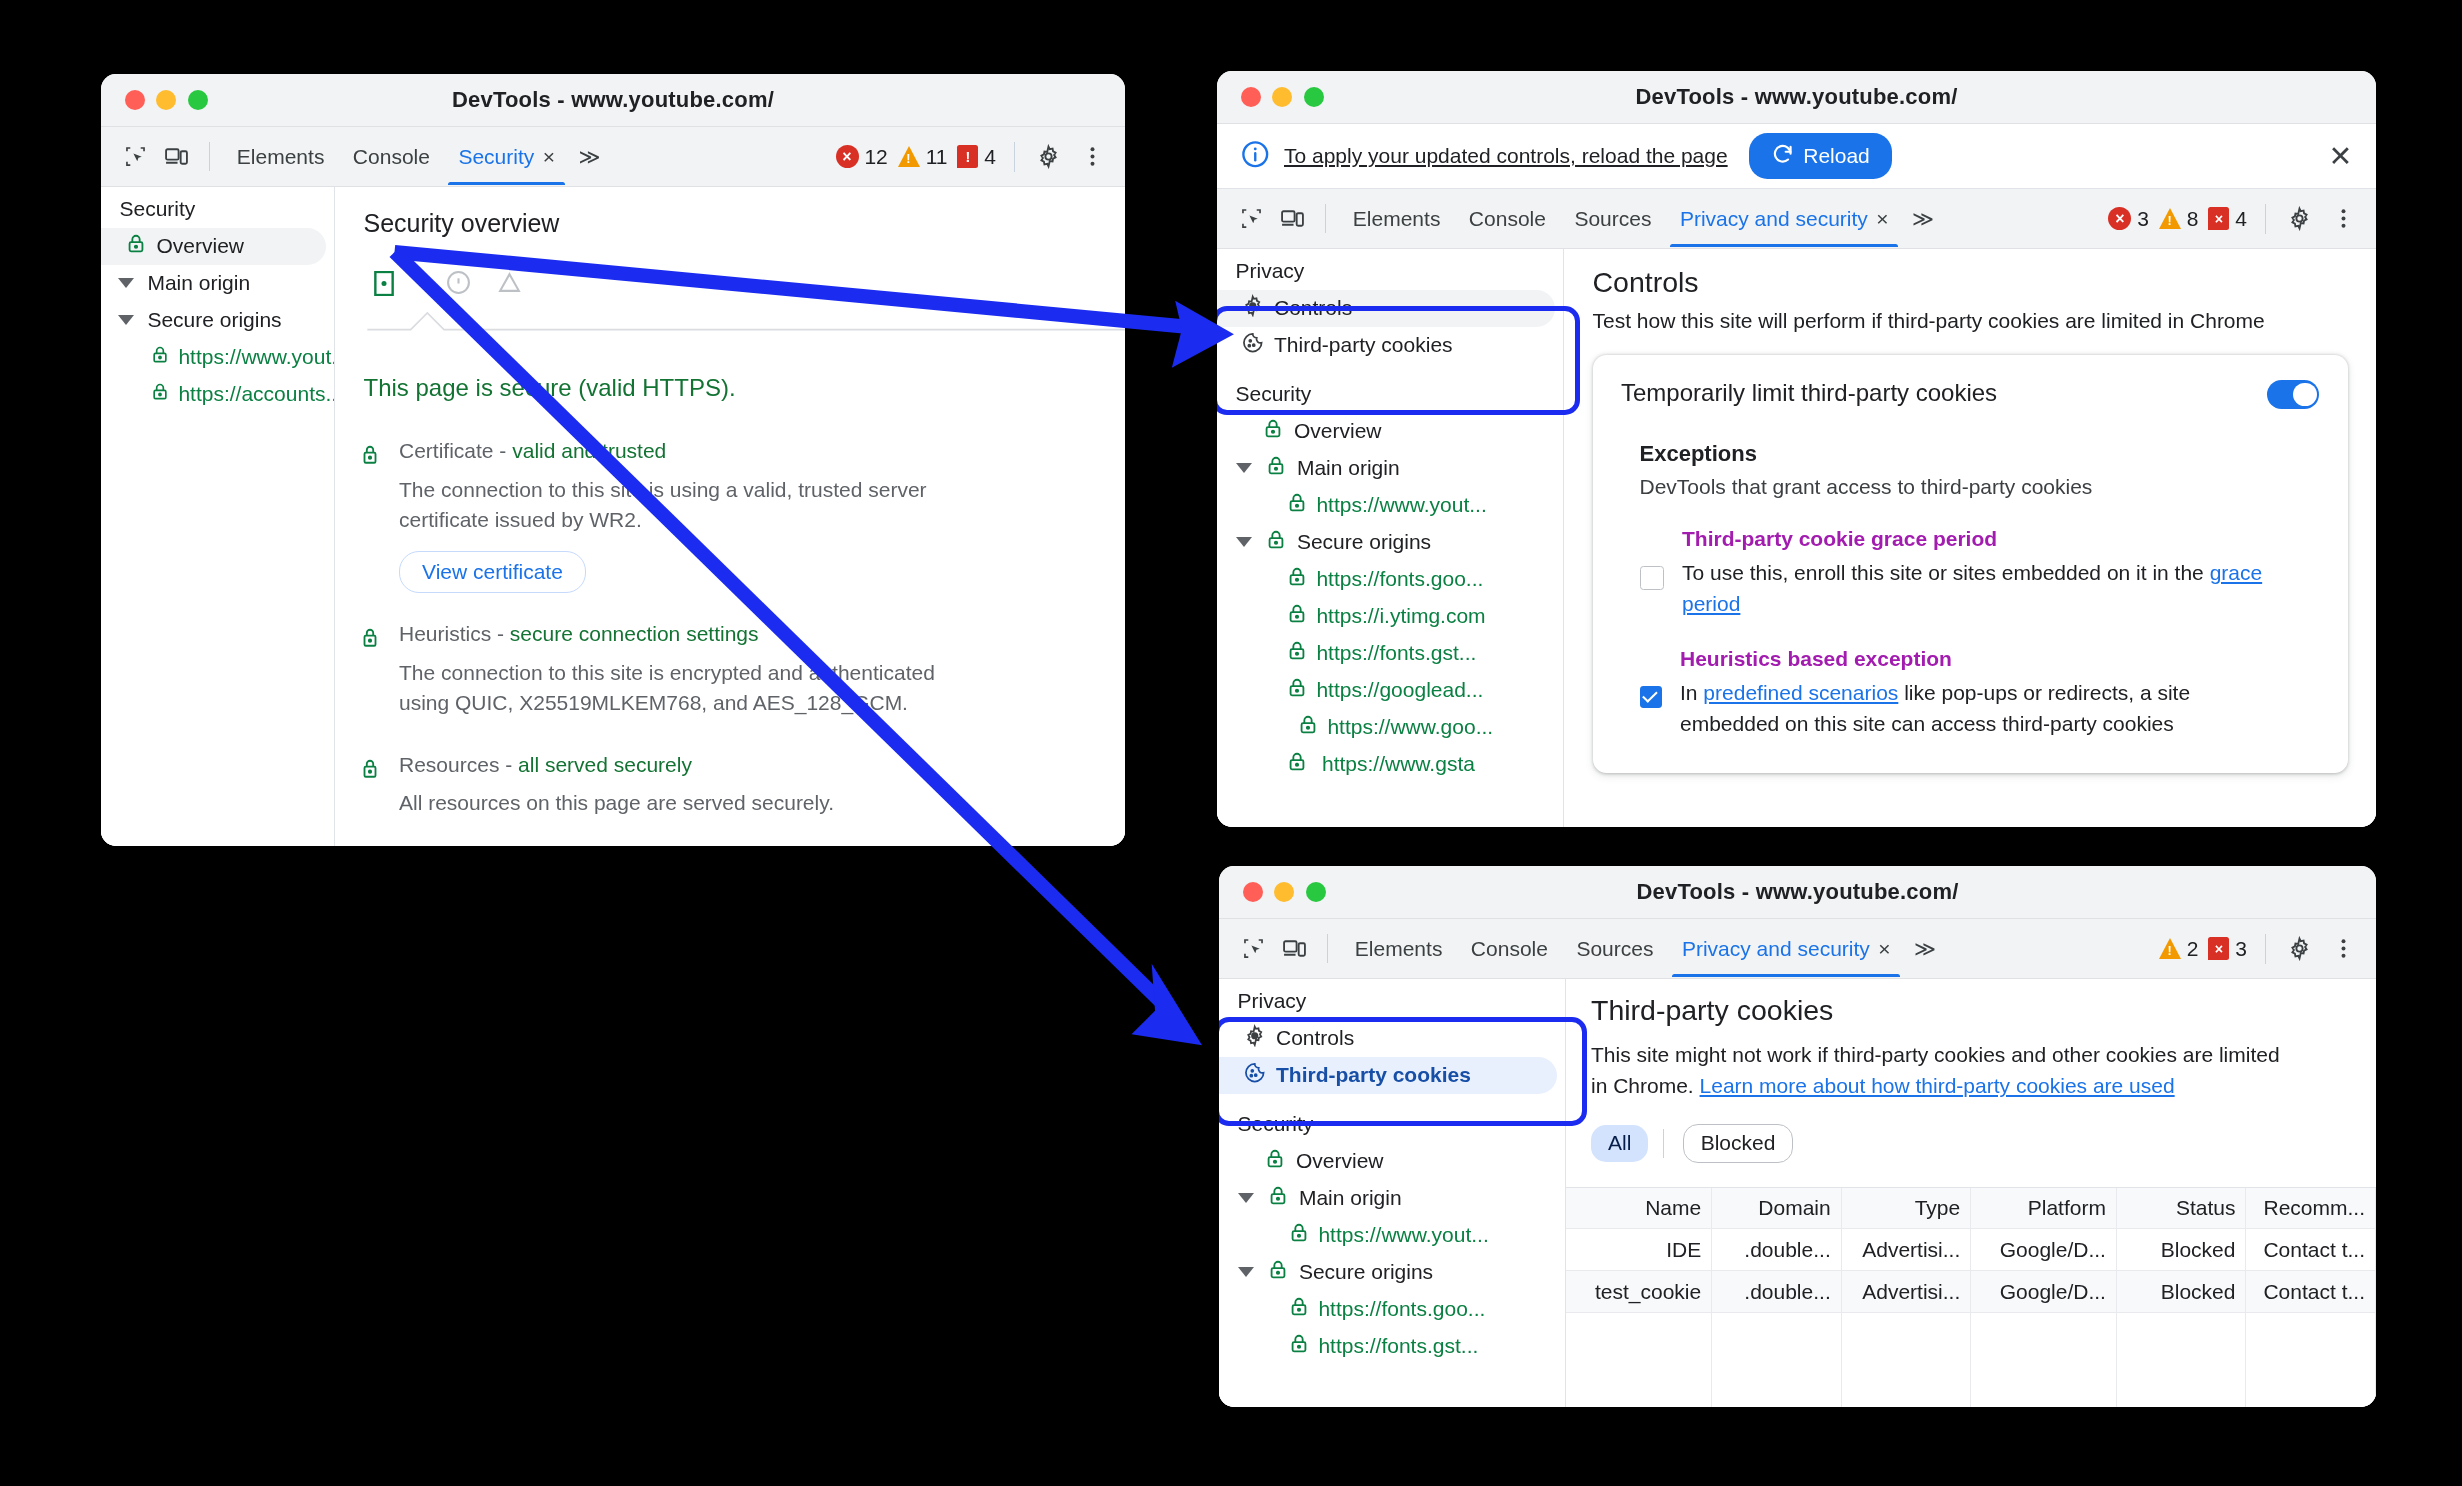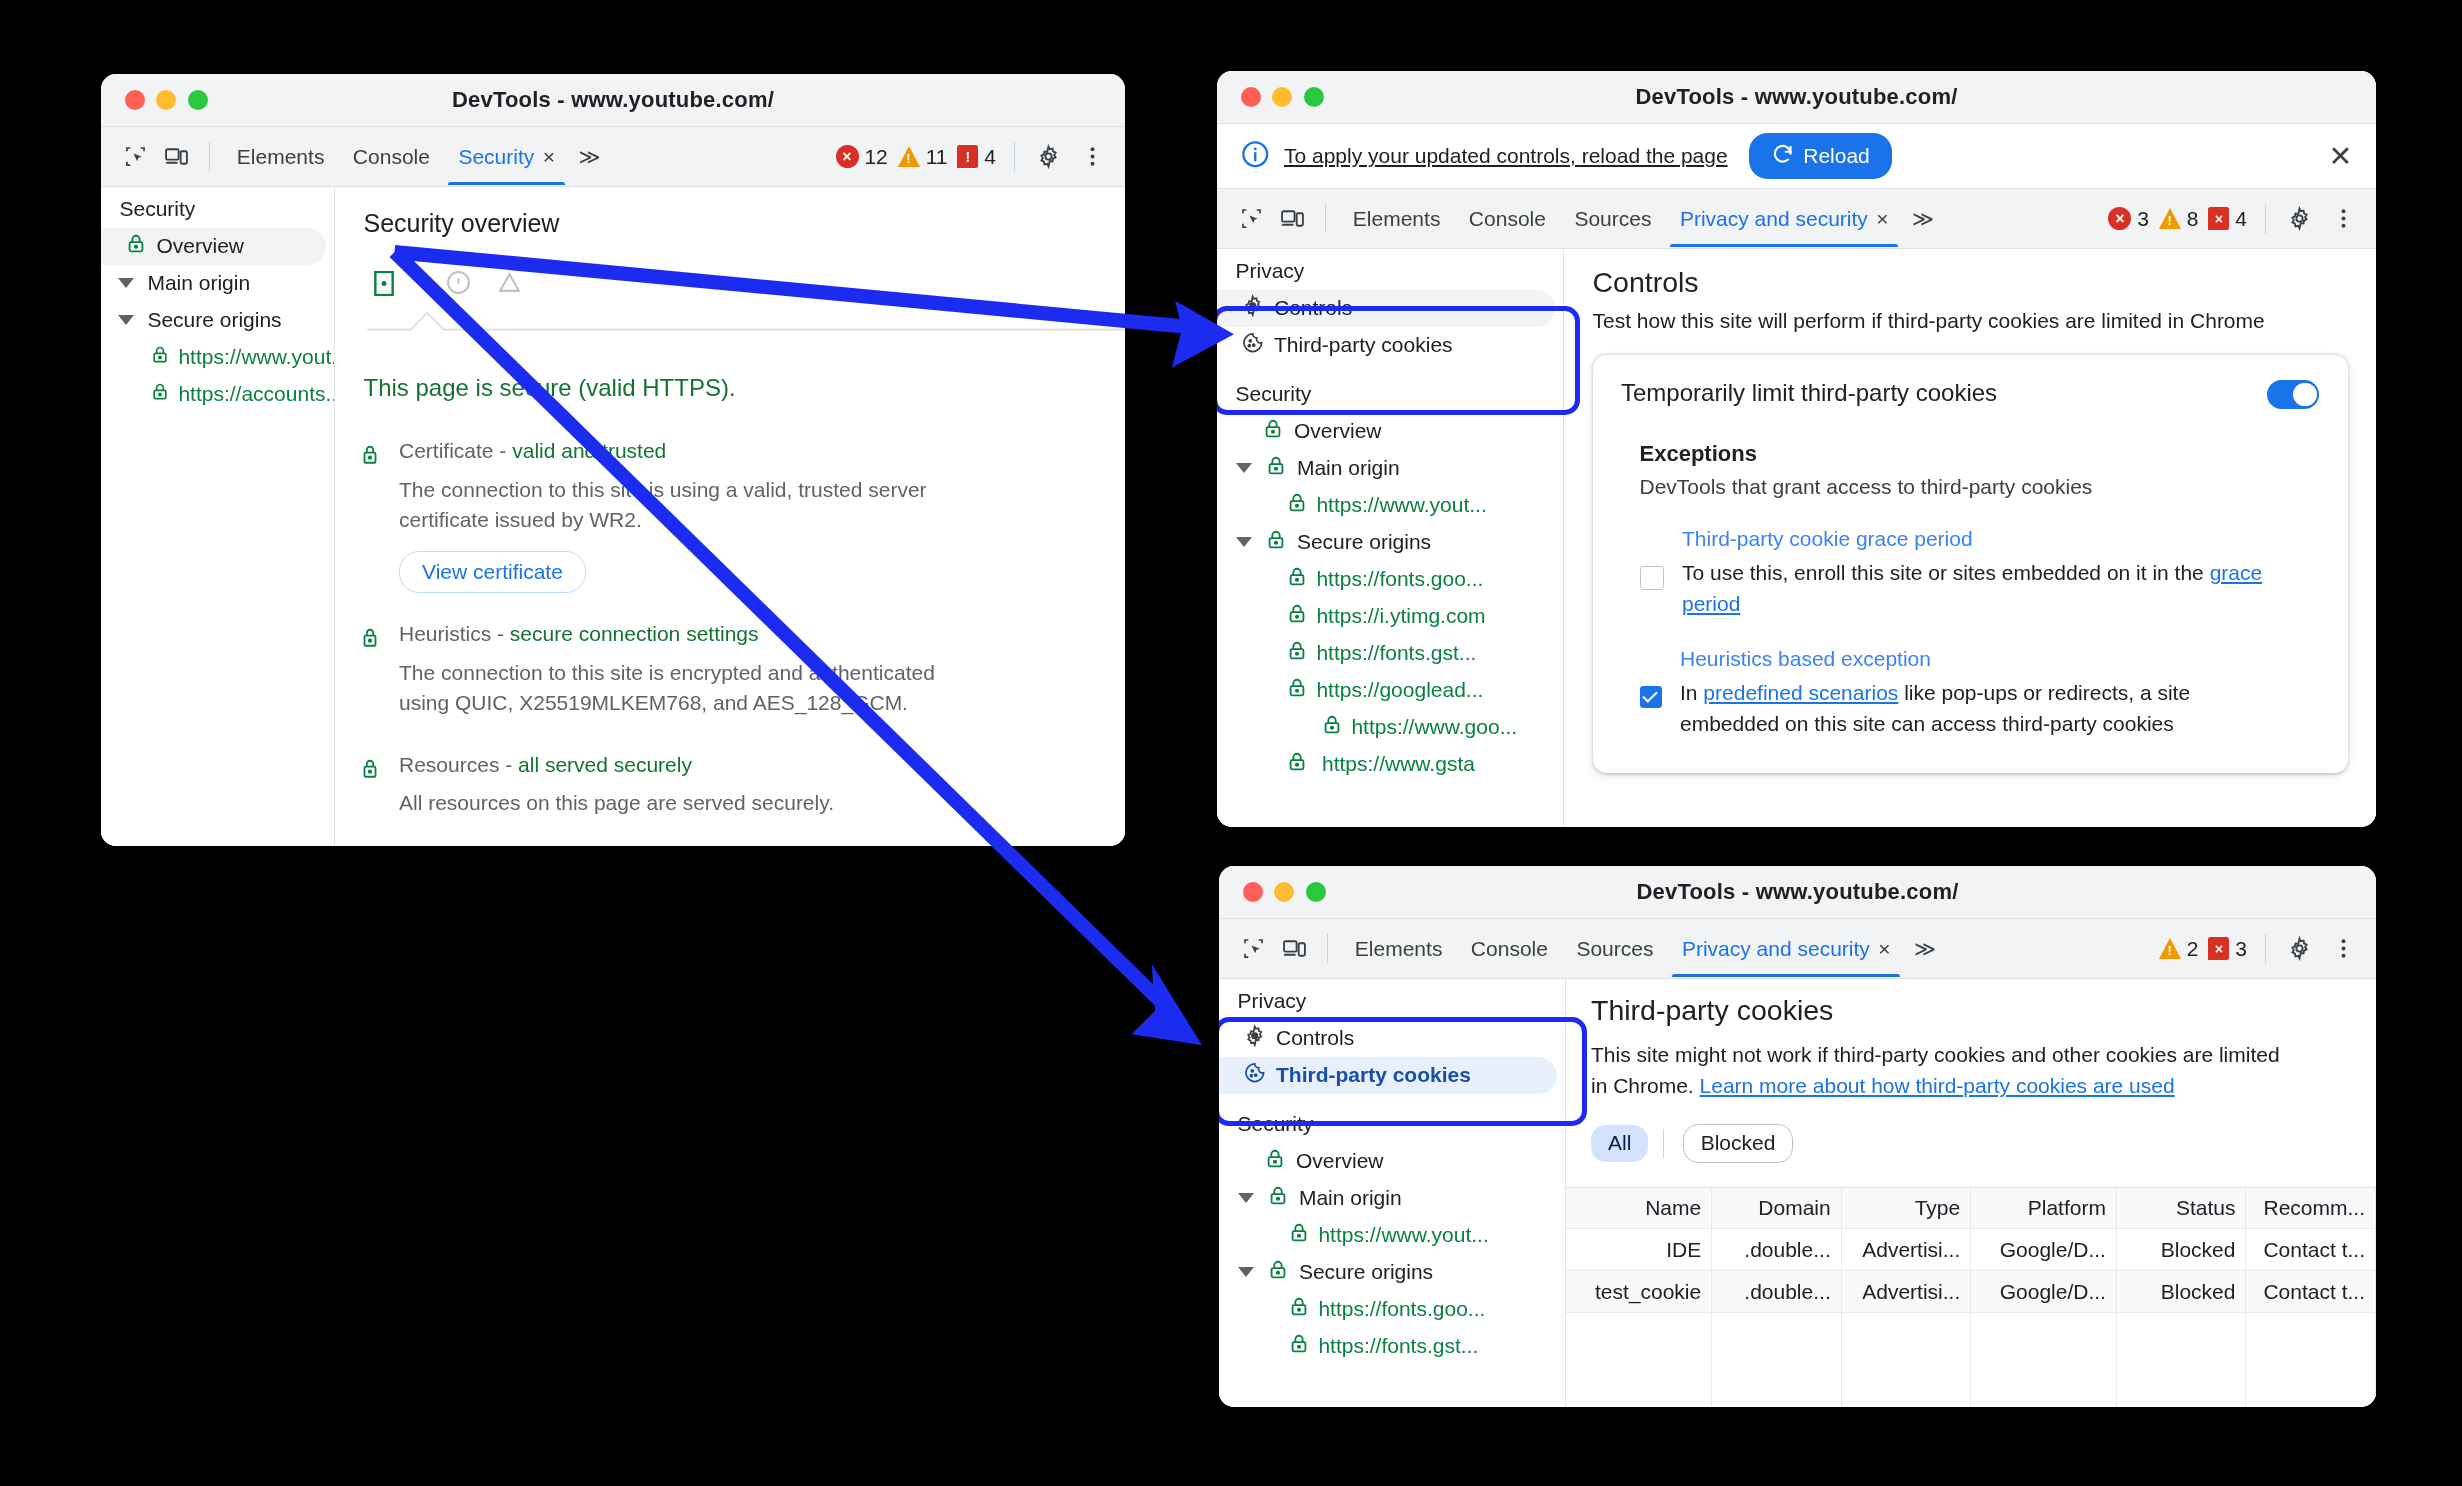--- a/index.html
+++ b/index.html
@@ -129,21 +129,21 @@
             border-radius:17px; background:#1a73e8; }
   .toggle::after{content:"";position:absolute;right:2.5px;top:2.5px;width:23.5px;height:23.5px;border-radius:50%;background:#fff;}
   .exc-h { font-size:22px; color:#202124; font-weight:700; margin-top:34px; padding-left:18.5px;}
   .exc-s { font-size:21px; color:#3c4043; margin-top:8.4px; padding-left:18.5px;}
   .opt { display:flex; gap:18.5px; margin-top:28.5px; padding-left:18.5px; }
   .opt-cb { flex:0 0 auto; width:22px;height:22px;border-radius:3.4px; margin-top:39px; }
   .opt-cb.off { border:1.7px solid #bdc1c6; background:#fff; }
   .opt-cb.on  { background:#1a73e8; position:relative; }
   .opt-cb.on::after{content:"";position:absolute;left:6.7px;top:1.7px;width:5.9px;height:11.8px;
      border:solid #fff;border-width:0 2.5px 2.5px 0;transform:rotate(45deg);}
-  .opt-t { font-size:21px; color:#3b82f6; }
+  .opt-t { font-size:21px; color:#a21caf;font-weight:bold; }
   .opt-d { font-size:21px; color:#202124; line-height:1.45; margin-top:6.7px; max-width:588px;}
   a.lnk { color:#1a73e8; text-decoration:underline; }
 
   
   .tpc-title { font-size:28.5px; color:#202124; padding: 15px 0 0 25px; }
   .tpc-desc { font-size:21px; color:#202124; padding: 11.8px 25px 0 25px; line-height:1.5; max-width:705px;}
   .chips { display:flex; align-items:center; gap:0; padding: 22px 0 0 25px; }
   .chip { font-size:21px; padding: 6.7px 17px; border-radius:15px; }
   .chip.on { background:#d3e3fd; color:#041e49; }
   .chip.off { border:0.8px solid #bdc1c6; color:#202124; margin-left:18.5px; }
@@ -533,21 +533,21 @@
           <span class="url">https://fonts.gst...</span>
         </div>
         <div class="sb-item" style="padding-left:69px; gap:8.4px;">
           <span><svg width="22" height="22" viewBox="0 0 24 24" fill="none" stroke="#0b8043" stroke-width="2">
                 <rect x="5" y="10" width="14" height="10" rx="1.6"></rect>
                 <path d="M8 10V7a4 4 0 018 0v3"></path>
                 <circle cx="12" cy="15" r="1.3" fill="#0b8043"></circle>
               </svg></span>
           <span class="url">https://googlead...</span>
         </div>
-        <div class="sb-item" style="padding-left:104px; gap:8.4px;">
+        <div class="sb-item" style="padding-left:80px; gap:8.4px;">
           <span><svg width="22" height="22" viewBox="0 0 24 24" fill="none" stroke="#0b8043" stroke-width="2">
                 <rect x="5" y="10" width="14" height="10" rx="1.6"></rect>
                 <path d="M8 10V7a4 4 0 018 0v3"></path>
                 <circle cx="12" cy="15" r="1.3" fill="#0b8043"></circle>
               </svg></span>
           <span class="url">https://www.goo...</span>
         </div>
         <div class="sb-item" style="padding-left:69px; gap:14px;">
           <span><svg width="22" height="22" viewBox="0 0 24 24" fill="none" stroke="#0b8043" stroke-width="2">
                 <rect x="5" y="10" width="14" height="10" rx="1.6"></rect>

